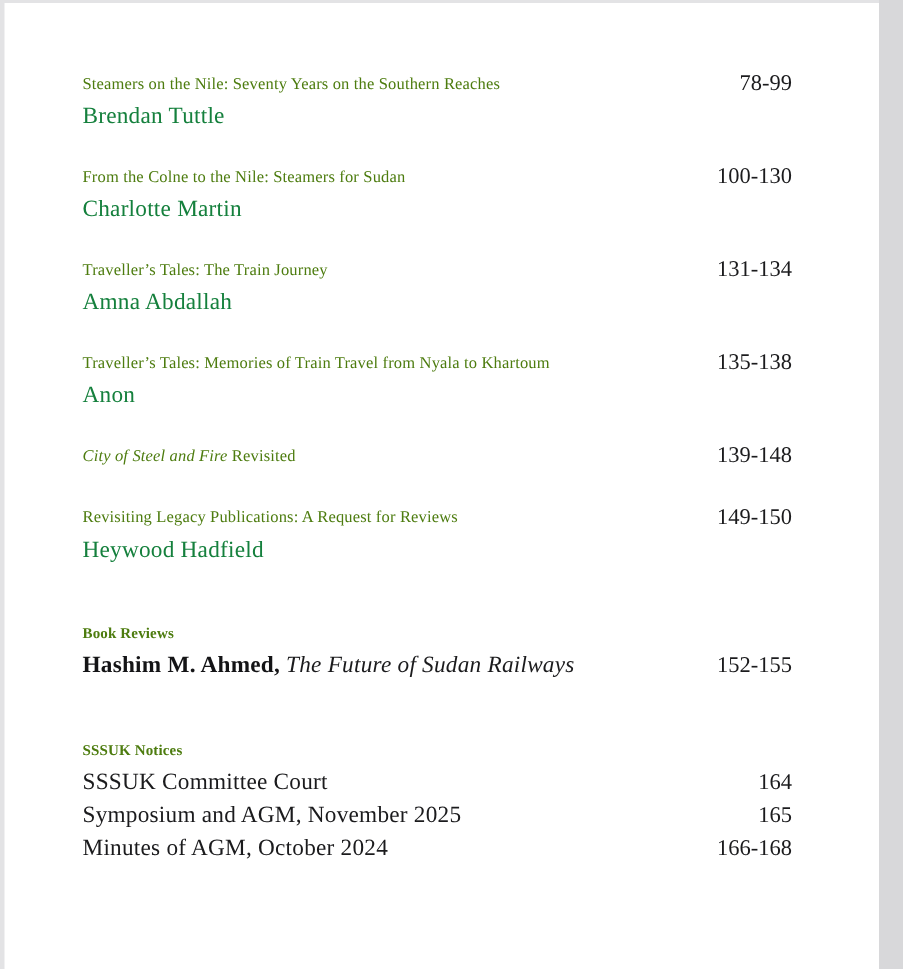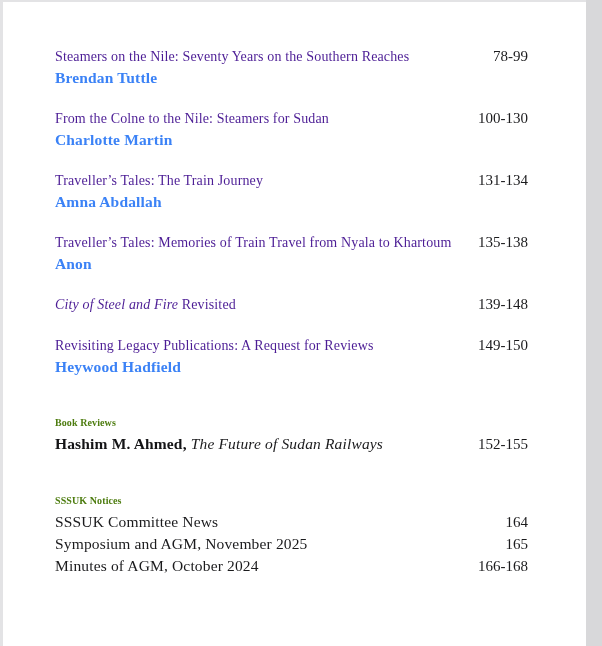--- a/index.html
+++ b/index.html
@@ -37,34 +37,34 @@
   
   .entry {
     margin-bottom: 20px;
   }
   .entry-row {
     display: flex;
     align-items: flex-start;
     justify-content: space-between;
   }
   .entry-title {
-    font-size: 14px;
+    font-size: 11px;
     line-height: 21px;
-    color: #4c1d95;
+    color: #4d7c0f;
     max-width: 405px;
     letter-spacing: 0.01em;
   }
   .entry-title .ital {
     font-style: italic;
   }
   .entry-author {
     font-size: 15.5px;
     line-height: 21px;
-    font-weight: bold;
-    color: #3b82f6;
+    font-weight: normal;
+    color: #15803d;
     letter-spacing: 0.01em;
   }
   .pages {
     font-size: 15px;
     line-height: 21px;
     color: #1b1b1d;
     white-space: nowrap;
     text-align: right;
     flex: 0 0 auto;
     padding-left: 10px;
@@ -168,21 +168,21 @@
       </div>
 
     </div>
 
     <div class="spacer-lg"></div>
 
     <div class="section">
       <div class="section-heading">SSSUK Notices</div>
 
       <div class="section-row">
-        <div class="label">SSSUK Committee News</div>
+        <div class="label">SSSUK Committee Court</div>
         <div class="pages">164</div>
       </div>
 
       <div class="section-row">
         <div class="label">Symposium and AGM, November 2025</div>
         <div class="pages">165</div>
       </div>
 
       <div class="section-row">
         <div class="label">Minutes of AGM, October 2024</div>

